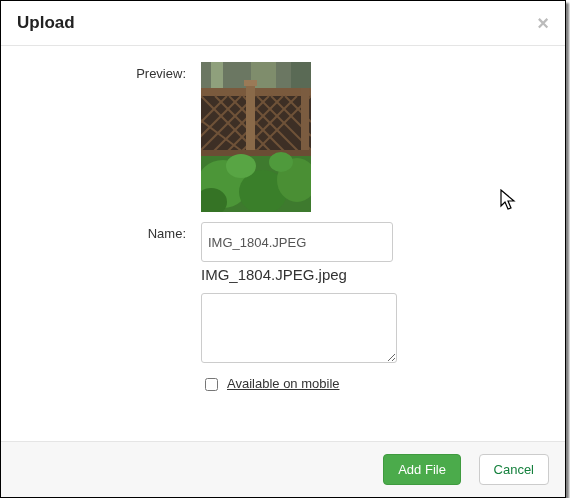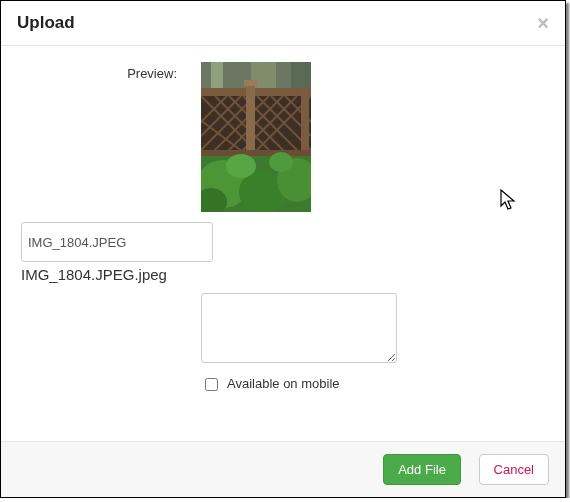--- a/index.html
+++ b/index.html
@@ -47,21 +47,21 @@
     overflow: auto;
   }
   .form-row {
     display: flex;
     align-items: flex-start;
     margin-bottom: 10px;
   }
   .label-col {
     width: 180px;
     text-align: right;
-    padding-right: 24px;
+    padding-right: 15px;
     padding-top: 4px;
     color: #333;
     box-sizing: border-box;
   }
   .field-col {
     flex: 0 0 auto;
   }
   .preview-box {
     width: 110px;
     height: 150px;
@@ -94,20 +94,21 @@
     resize: both;
     box-sizing: border-box;
     font-family: inherit;
     font-size: 13px;
     padding: 4px;
   }
   .checkbox-row {
     display: flex;
     align-items: flex-start;
     gap: 6px;
+    text-decoration: underline;
   }
   .checkbox-row input {
     margin-top: 2px;
   }
   .checkbox-label {
     max-width: 120px;
     line-height: 1.3;
   }
   .modal-footer {
     padding: 12px 16px;
@@ -125,21 +126,21 @@
     margin-left: 14px;
   }
   .btn-primary {
     background: #4bab4b;
     border-color: #3f9a3f;
     color: #fff;
   }
   .btn-default {
     background: #fff;
     border-color: #ccc;
-    color: #be185d;
+    color: #15803d;
   }
   .cursor-icon {
     position: absolute;
     left: 499px;
     top: 188px;
     pointer-events: none;
   }
 </style>
 </head>
 <body>
@@ -200,20 +201,21 @@
             <ellipse cx="96" cy="118" rx="20" ry="22" fill="#4a8f34"></ellipse>
             <ellipse cx="40" cy="104" rx="15" ry="12" fill="#58a544"></ellipse>
             <ellipse cx="80" cy="100" rx="12" ry="10" fill="#4f9a3c"></ellipse>
             <ellipse cx="10" cy="140" rx="16" ry="14" fill="#357325"></ellipse>
           </svg>
         </div>
       </div>
     </div>
 
     <div class="form-row">
+      <div class="label-col">Name:</div>
       <div class="field-col">
         <input type="text" class="name-input" value="IMG_1804.JPEG" style="">
         <div class="filename-text">IMG_1804.JPEG.jpeg</div>
       </div>
     </div>
 
     <div class="form-row">
       <div class="label-col"></div>
       <div class="field-col">
         <textarea class="desc-area" style=""></textarea>

